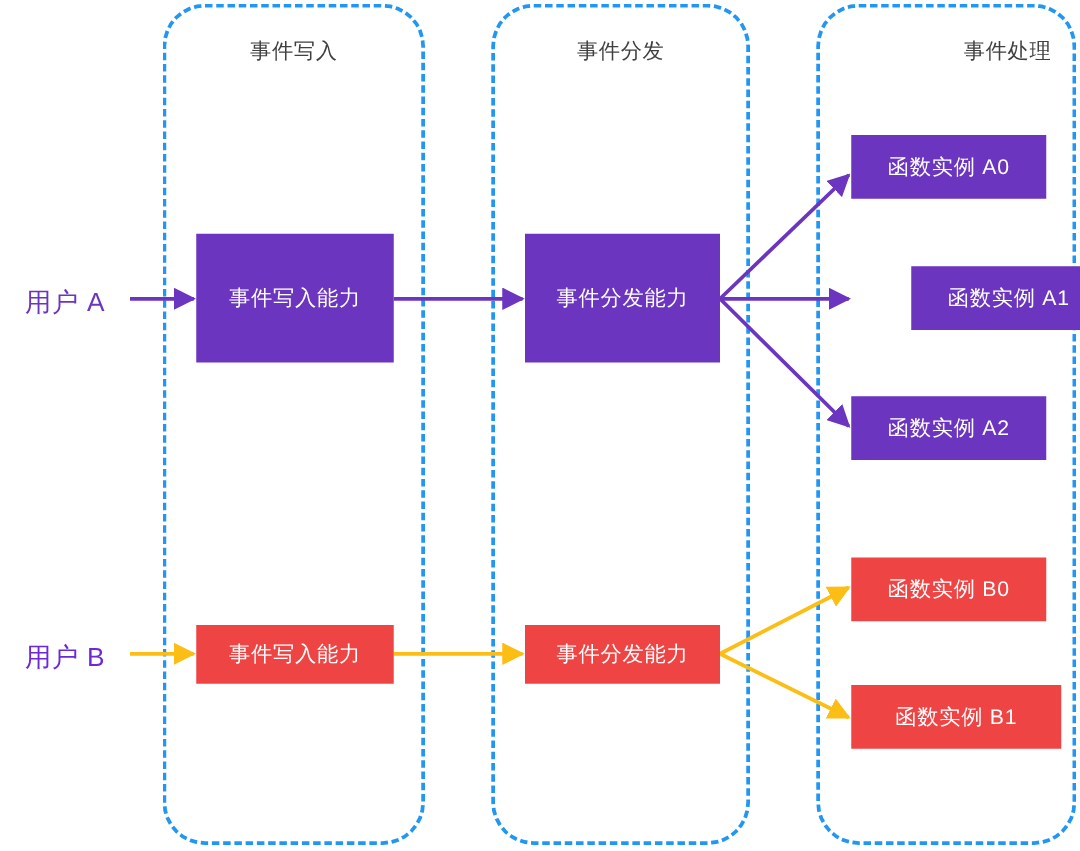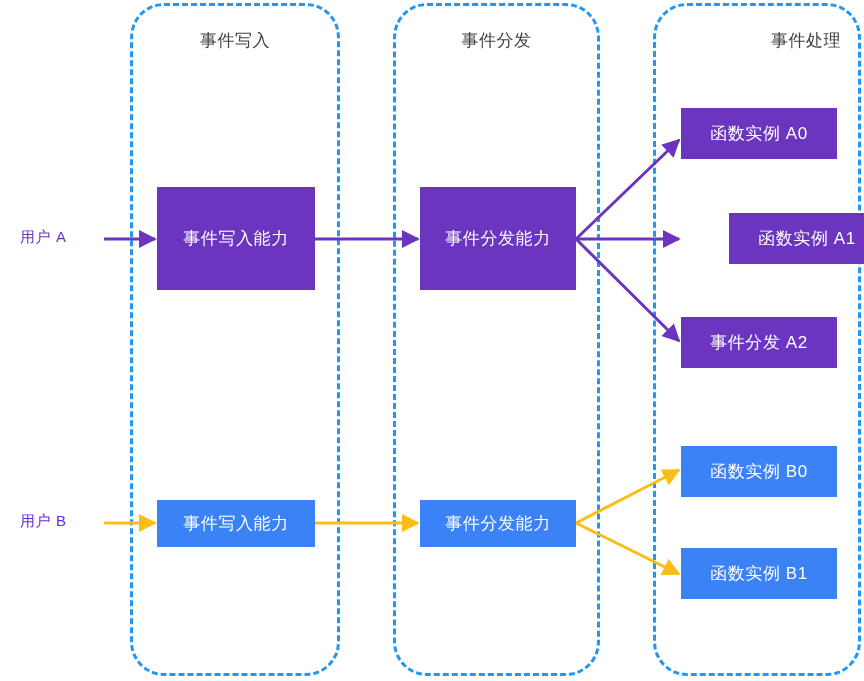--- a/index.html
+++ b/index.html
@@ -46,24 +46,24 @@
     box-sizing: border-box;
     display: flex;
     align-items: center;
     justify-content: center;
     color: #ffffff;
     font-size: 17px;
     letter-spacing: 0.6px;
     white-space: nowrap;
   }
   .node.purple { background: #6b35bf; }
-  .node.yellow { background: #3b82f6; }
+  .node.yellow { background: #ef4444; }
   .actor {
     position: absolute;
-    font-size: 15px;
+    font-size: 21px;
     white-space: nowrap;
     letter-spacing: 0.6px;
   }
   .actor.purple { color: #6b35bf; }
   .actor.yellow { color: #6d28d9; }
 </style>
 </head>
 <body>
 
 <div id="canvas">
@@ -106,21 +106,21 @@
   </svg>
 
   <div class="actor purple" style="left:20px; top:228px;">用户 A</div>
   <div class="actor yellow" style="left:20px; top:512px;">用户 B</div>
 
   <div class="node purple" style="left:157px; top:187px; width:158px; height:103px;">事件写入能力</div>
   <div class="node purple" style="left:420px; top:187px; width:156px; height:103px;">事件分发能力</div>
 
   <div class="node purple" style="left:681px; top:108px; width:156px; height:51px;">函数实例 A0</div>
   <div class="node purple" style="left:681px; top:213px; width:156px; height:51px;margin-left:48px;">函数实例 A1</div>
-  <div class="node purple" style="left:681px; top:317px; width:156px; height:51px;">事件分发 A2</div>
+  <div class="node purple" style="left:681px; top:317px; width:156px; height:51px;">函数实例 A2</div>
 
   <div class="node yellow" style="left:157px; top:500px; width:158px; height:47px;">事件写入能力</div>
   <div class="node yellow" style="left:420px; top:500px; width:156px; height:47px;">事件分发能力</div>
 
   <div class="node yellow" style="left:681px; top:446px; width:156px; height:51px;">函数实例 B0</div>
-  <div class="node yellow" style="left:681px; top:548px; width:156px; height:51px;">函数实例 B1</div>
+  <div class="node yellow" style="left:681px; top:548px; width:168px; height:51px;">函数实例 B1</div>
 
 </div>
 
 </body></html>

